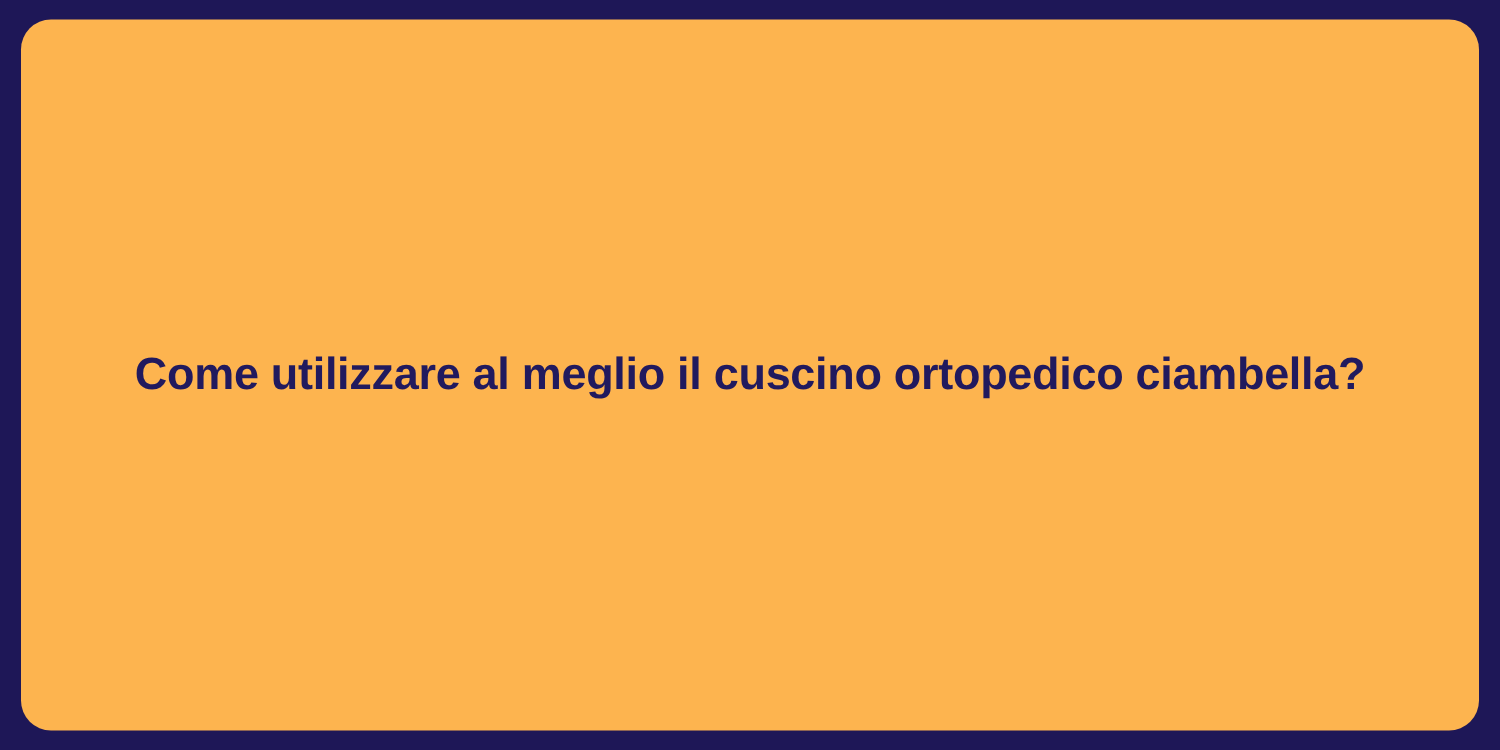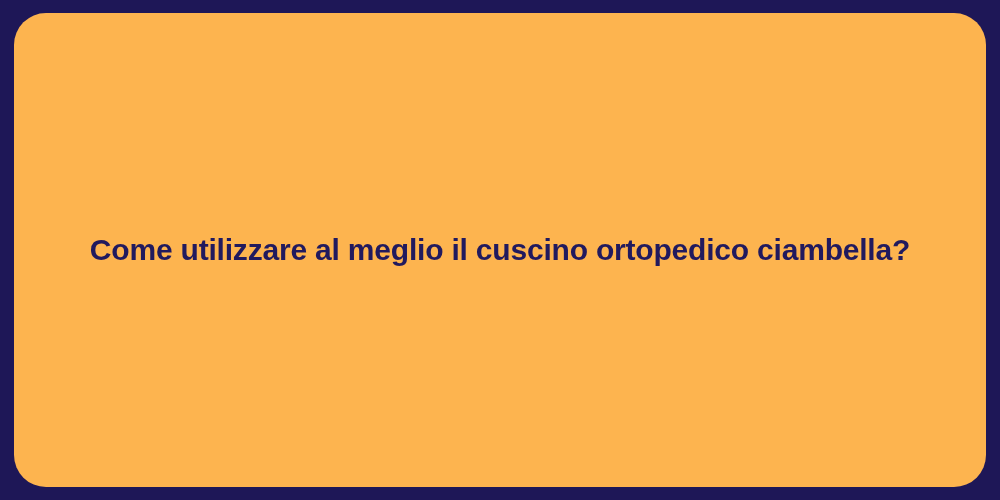--- a/index.html
+++ b/index.html
@@ -27,21 +27,21 @@
   }
 
   #banner-card {
     position: absolute;
     left: 14px;
     top: 13px;
     width: 972px;
     height: 474px;
     box-sizing: border-box;
     background: #fdb44f;
-    border-radius: 32px;
+    border-radius: 20px;
     display: flex;
     align-items: center;
     justify-content: center;
     padding: 0 60px;
   }
 
   #banner-headline {
     margin: 0;
     color: #211a5e;
     font-family: "Liberation Sans", sans-serif;

